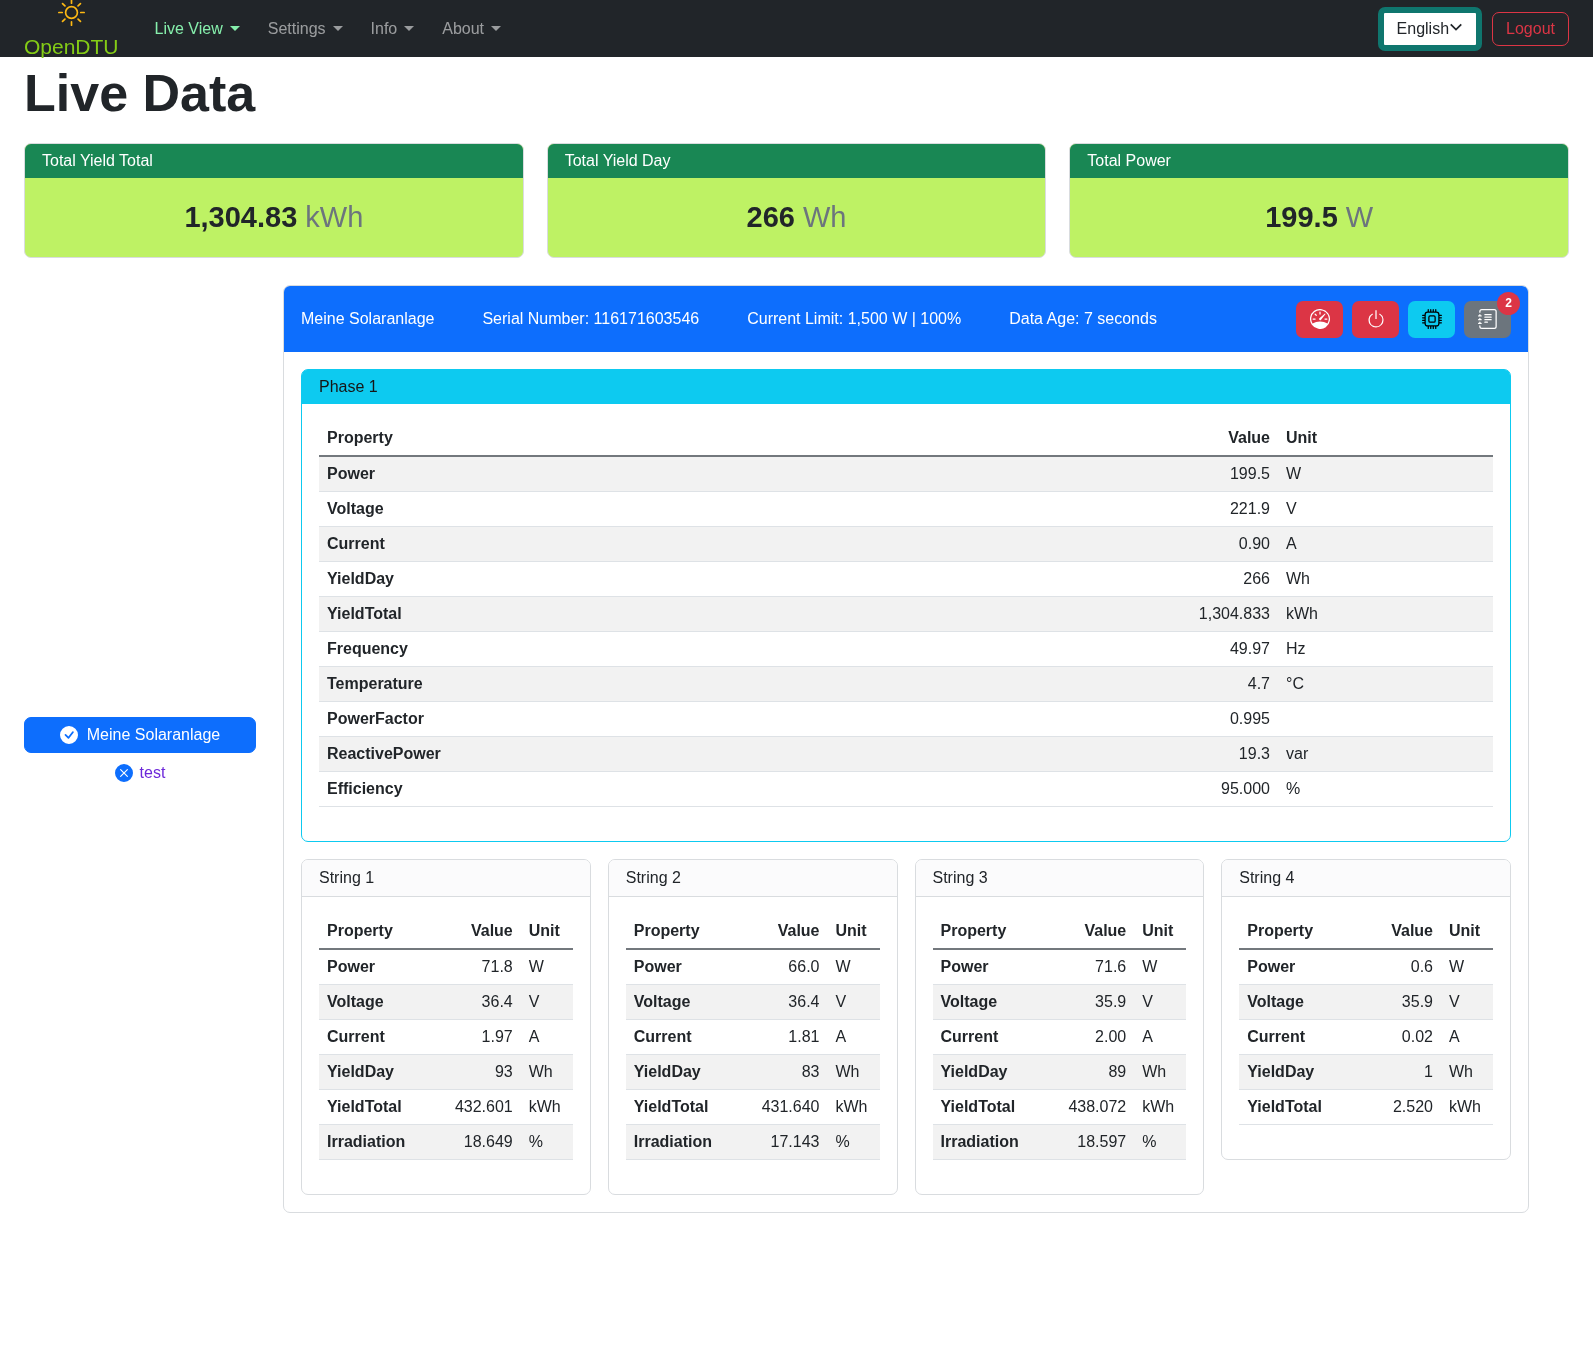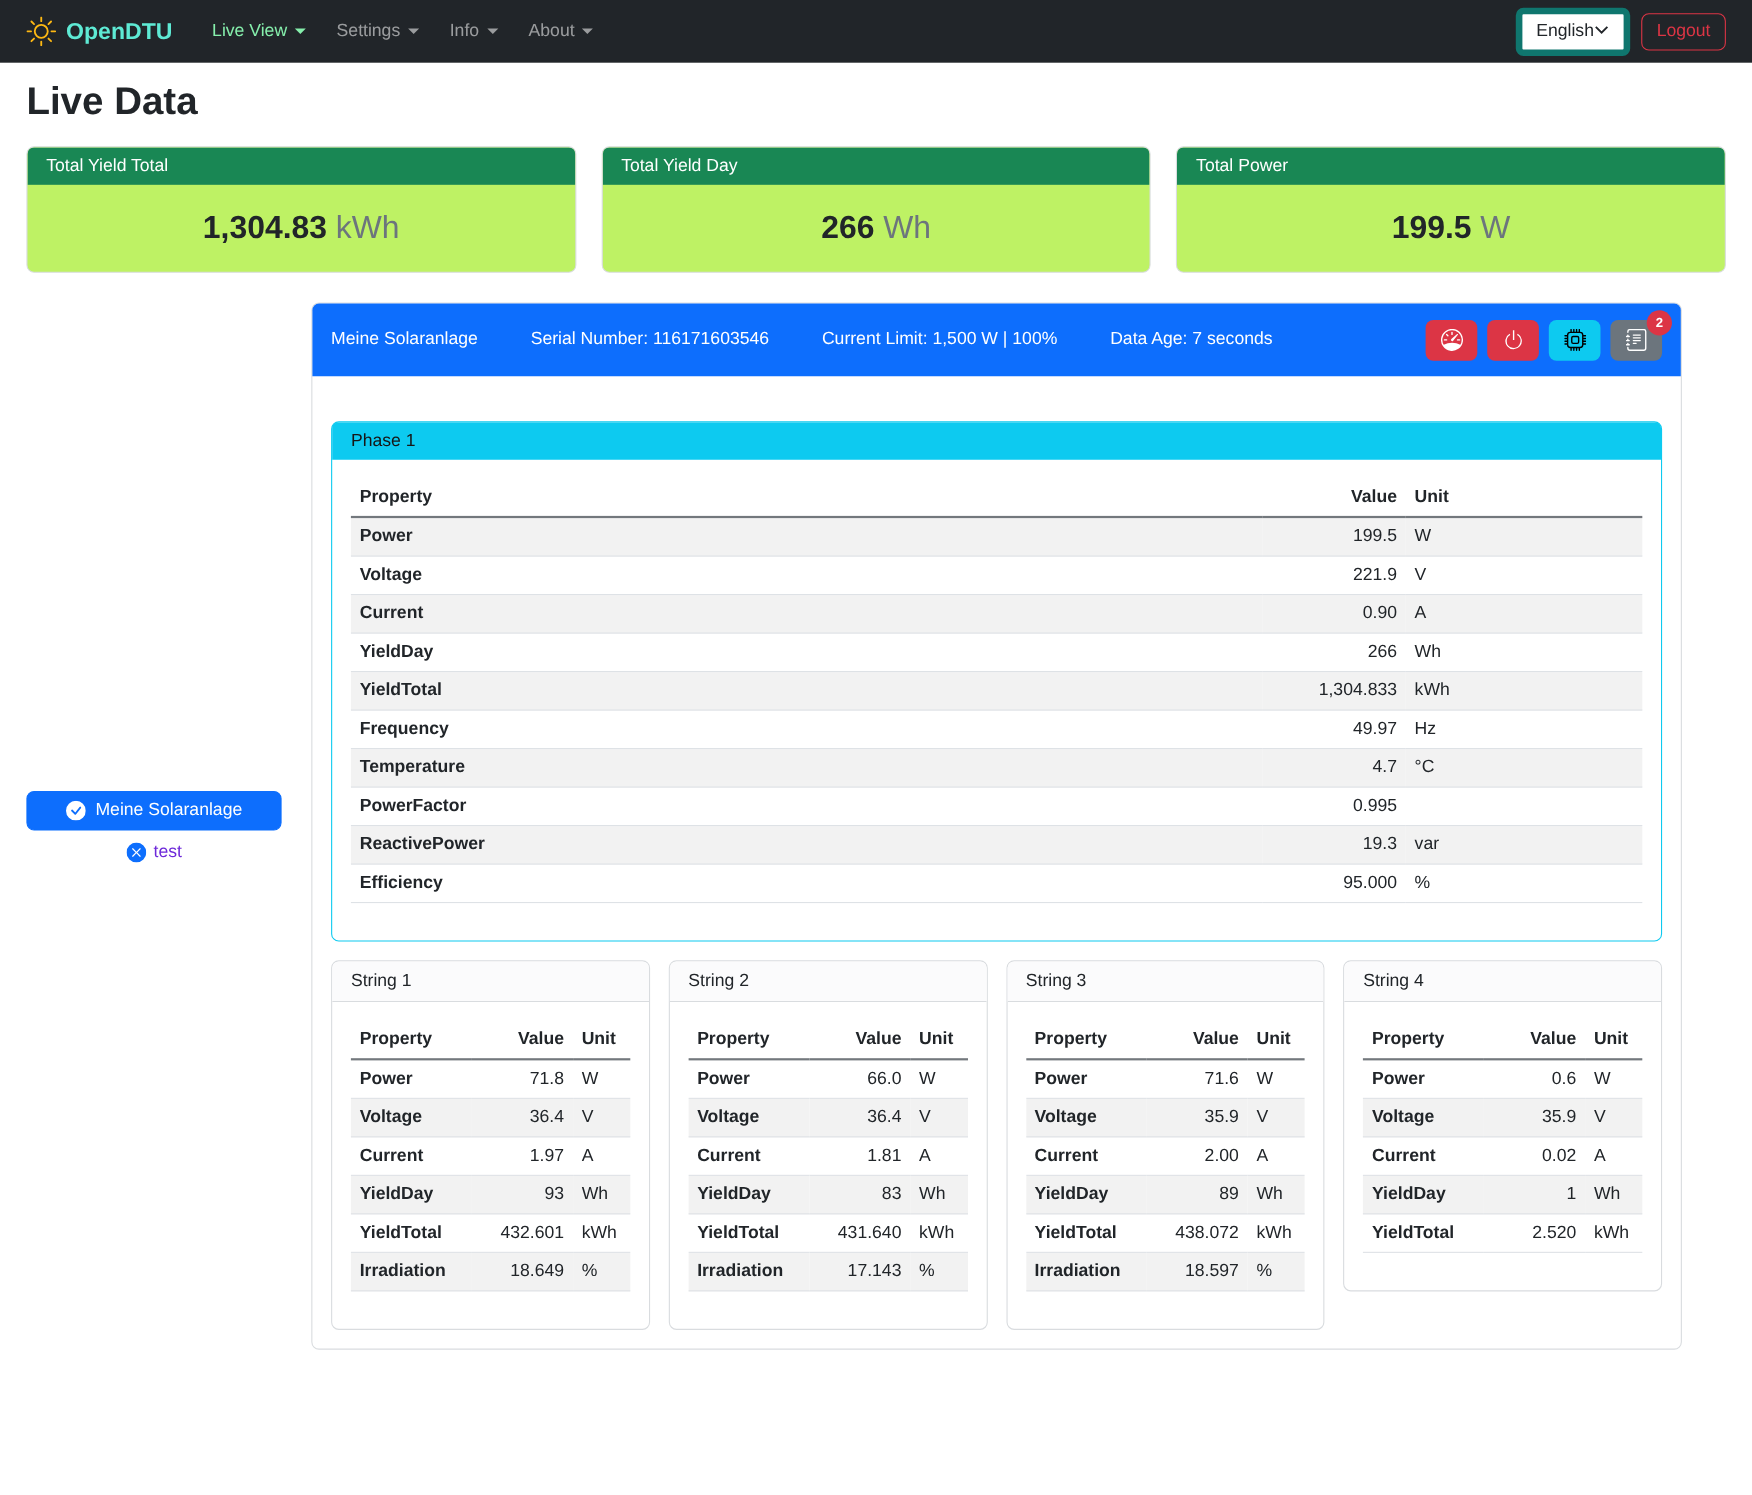--- a/index.html
+++ b/index.html
@@ -6,37 +6,37 @@
   html,body { margin:0; padding:0; }
   body {
     width: 1593px; min-height: 1359px;
     font-family: "Liberation Sans", sans-serif;
     color: #212529; background: #ffffff; font-size: 16px;
   }
   svg { display:block; }
 
   
   .navbar { background:#212529; height:57px; display:flex; align-items:center; padding:0 24px; }
-  .brand { display:flex; align-items:center; gap:9px; color:#5eead4; font-size:21px; font-weight:700; text-decoration:none; cursor:pointer; }
+  .brand { display:flex; align-items:center; gap:9px; color:#84cc16; font-size:21px; font-weight:400; text-decoration:none; cursor:pointer;flex-direction:column; }
   .brand svg { width:27px; height:27px; fill:#fdb813; }
   .nav { display:flex; align-items:center; margin-left:22px; }
   .nav-link { padding:8px 14px; color:rgba(255,255,255,.55); text-decoration:none; cursor:pointer; display:flex; align-items:center; }
   .nav-link.active { color:#86efac; }
   .caret { display:inline-block; width:0; height:0; margin-left:7px;
            border-top:5px solid currentColor; border-left:5px solid transparent; border-right:5px solid transparent; }
   .nav-right { margin-left:auto; display:flex; align-items:center; gap:10px; }
   .lang-select { background:#fff; color:#212529; border:6px solid #0f766e; border-radius:7px;
                  padding:7px 13px; display:flex; align-items:flex-start; cursor:pointer; }
   .lang-select svg { width:14px; height:14px; fill:none; stroke:#212529; stroke-width:2; }
   .logout-btn { background:transparent; color:#dc3545; border:1px solid #dc3545; border-radius:7px;
                 padding:7px 13px; font-size:16px; font-family:inherit; cursor:pointer; }
 
   
   .container { padding:0 24px; }
-  h1.page-title { font-size:35px; font-weight:600; margin:16px 0 20px; }
+  h1.page-title { font-size:52px; font-weight:600; margin:6px 0 20px; }
 
   .cards-row { display:flex; gap:23px; }
   .summary-card { flex:1; border:1px solid #d9dcdf; border-radius:7px; background:#bef264; overflow:hidden; }
   .summary-card .hd { background:#198754; color:#fff; padding:8px 17px; }
   .summary-card .bd { padding:23px 17px; text-align:center; font-size:29px; }
   .summary-card .val { font-weight:700; color:#212529; }
   .summary-card .unit { color:#6c757d; font-weight:400; margin-left:8px; }
 
   .main-row { display:flex; margin-top:27px; align-items:center; }
   .sidebar { width:232px; flex:none; display:flex; flex-direction:column; align-items:center; gap:11px; }
@@ -64,21 +64,21 @@
   .inv-body { padding:17px; }
 
   
   table { width:100%; border-collapse:collapse; margin-bottom:17px; }
   th, td { text-align:left; padding:8px; border-bottom:1px solid #dee2e6; font-size:16px; }
   thead th { border-bottom:2px solid #73787d; font-weight:700; }
   td.prop { font-weight:700; }
   th.val, td.val { text-align:right; }
 
   
-  .phase-card { border:1px solid #0dcaf0; border-radius:7px; background:#fff;margin-top:24px; }
+  .phase-card { border:1px solid #0dcaf0; border-radius:7px; background:#fff; }
   .phase-header { background:#0dcaf0; color:#161616; padding:8px 17px; border-radius:5px 5px 0 0; }
   .phase-body { padding:17px; }
   .phase-body table { margin-bottom:17px; }
   .phase-body col.c-val { width:130px; }
   .phase-body col.c-unit { width:215px; }
   .phase-body tbody tr:nth-child(odd) { background:#f2f2f2; }
 
   
   .strings-row { display:flex; gap:17px; margin-top:17px; align-items:flex-start; }
   .string-card { flex:1; border:1px solid #d9dcdf; border-radius:7px; background:#fff; }

